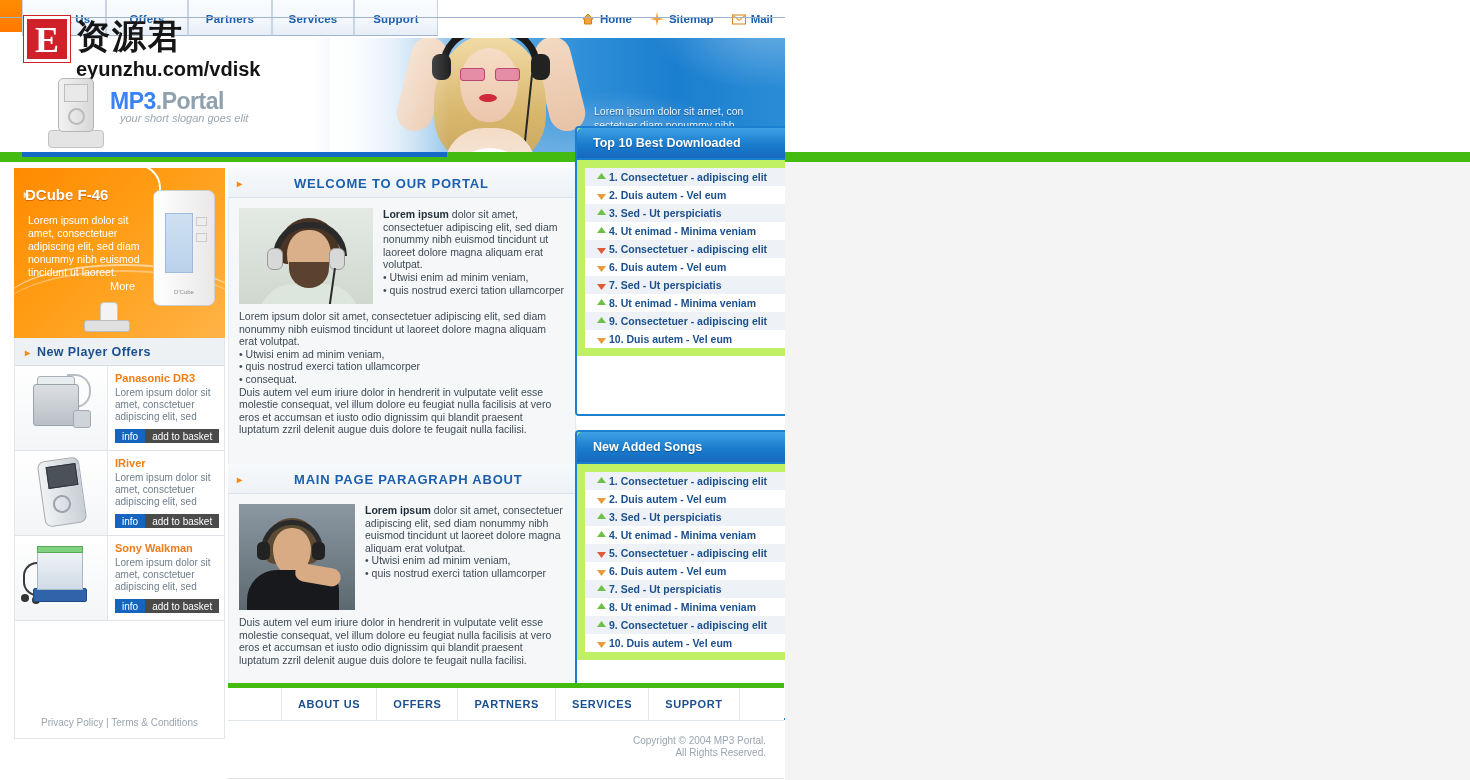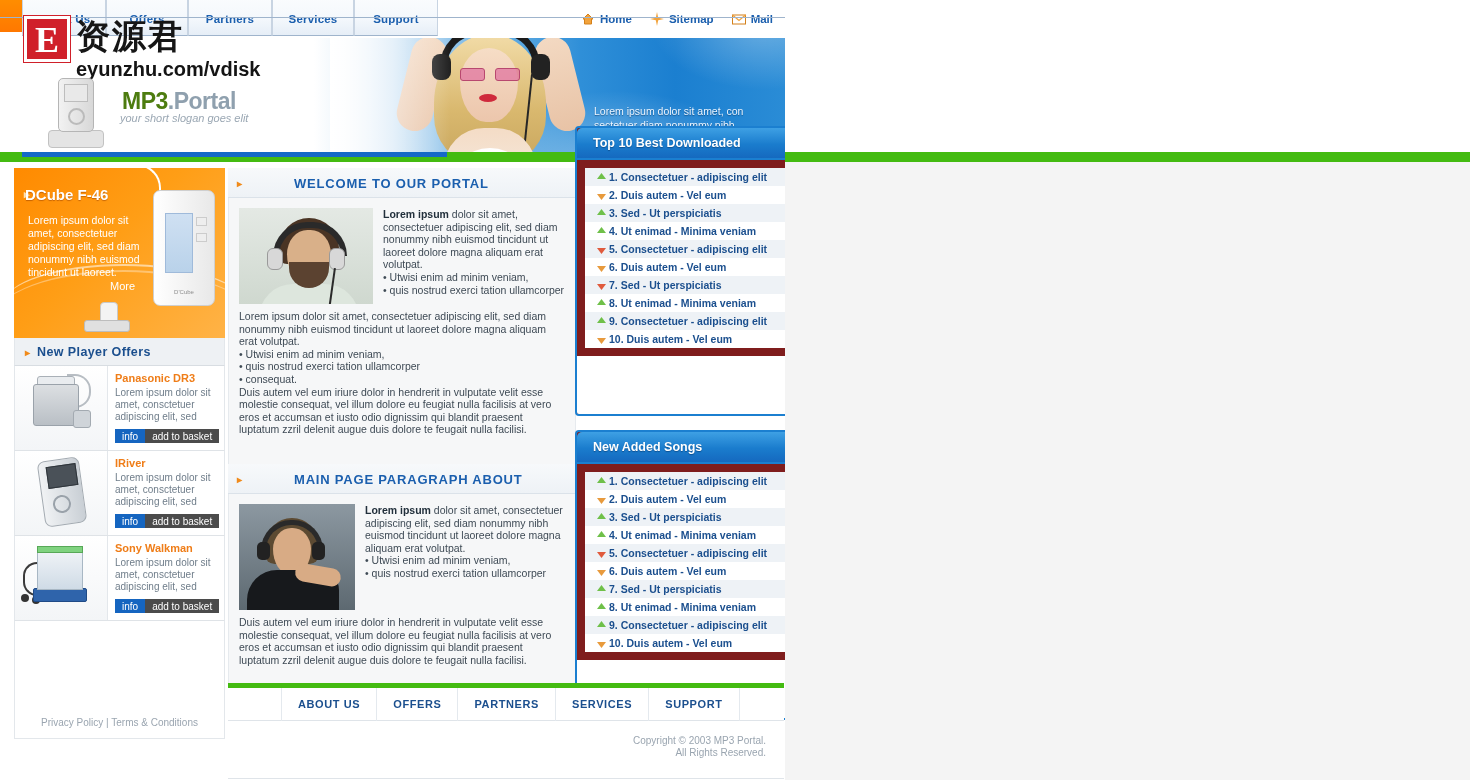--- a/index.html
+++ b/index.html
@@ -185,21 +185,21 @@
     border: 2px solid #bbb; border-radius: 50%;
   }
   .logo .player .base {
     position: absolute; left: 0; top: 52px; width: 56px; height: 18px;
     background: #e4e4e4; border: 1px solid #c2c2c2; border-radius: 4px;
   }
   .logo .mp3 {
     position: absolute; left: 86px; top: 72px;
     font-size: 23px; font-weight: bold; letter-spacing: -.5px;
   }
-  .logo .mp3 .a { color: #4d7c0f; margin-left: 12px; }
+  .logo .mp3 .a { color: #3b82f6; }
   .logo .mp3 .b { color: #8fa0ae; }
   .logo .slogan {
     position: absolute; left: 96px; top: 96px;
     font-size: 11px; color: #9aa7b3; font-style: italic;
   }
 
   
   .greenbar {
     position: absolute; left: 0; top: 152px; width: 785px; height: 10px;
     background: #44bb11;
@@ -438,21 +438,21 @@
   .por2 .body { position: absolute; left: 8px; top: 66px; width: 92px; height: 44px;
     background: #17191c; border-radius: 30px 20px 0 0; }
   .por2 .arm { position: absolute; left: 56px; top: 62px; width: 46px; height: 18px;
     background: #d8ab85; border-radius: 9px; transform: rotate(10deg); }
 
   
   .rightcol { position: absolute; left: 575px; top: 126px; width: 199px; }
   .rbox {
     position: relative; width: 230px;
     border: 2px solid #1b7fd0; border-radius: 4px;
-    background: #7f1d1d; overflow: hidden;
+    background: #bef264; overflow: hidden;
   }
   .rbox .rhead {
     position: relative; height: 32px;
     background: linear-gradient(to bottom, #3ea0e4 0%, #1a7ccd 55%, #1569bf 100%);
     border-bottom: 2px solid #1b7fd0;
     border-radius: 5px 5px 0 0;
   }
   .rbox .rhead span {
     position: absolute; left: 16px; top: 8px;
     font-size: 12.5px; font-weight: bold; color: #ffffff;
@@ -902,19 +902,19 @@
     <div class="footnav">
       <div class="fspacer"></div>
       <div class="fnav">ABOUT US</div>
       <div class="fnav">OFFERS</div>
       <div class="fnav">PARTNERS</div>
       <div class="fnav">SERVICES</div>
       <div class="fnav">SUPPORT</div>
     </div>
     <div class="footcopy">
       <div class="cp">
-        <div>Copyright © 2003 MP3 Portal.</div>
+        <div>Copyright © 2004 MP3 Portal.</div>
         <div>All Rights Reserved.</div>
       </div>
     </div>
   </div>
 
 </div>
 
 </body></html>

